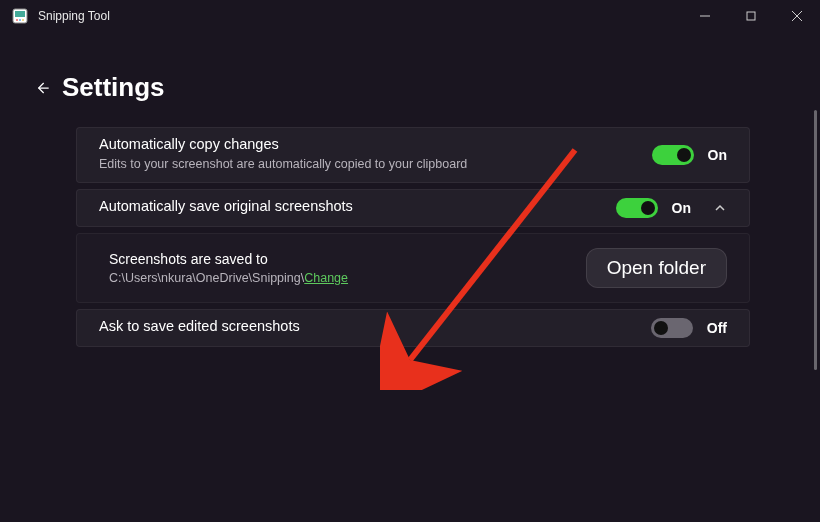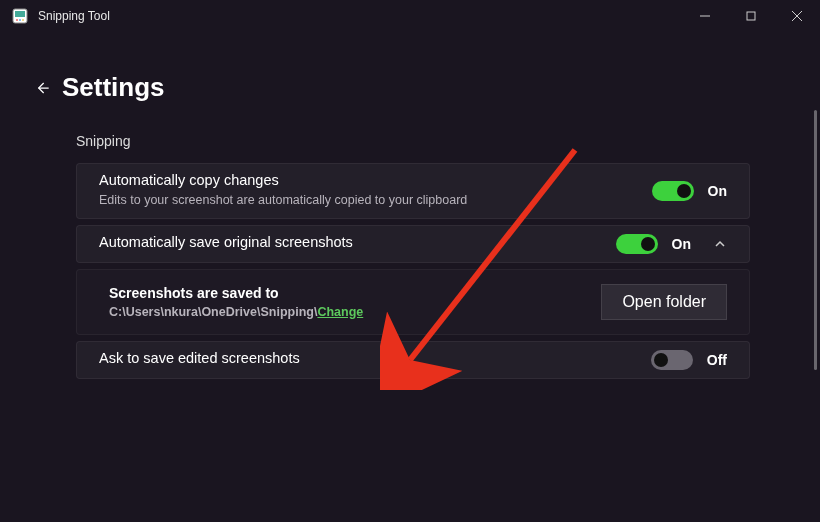--- a/index.html
+++ b/index.html
@@ -64,30 +64,30 @@
 .chevron { width:14px; height:14px; color:#ccc; margin-left: 8px; }
 
 .subcard {
   background: rgba(255,255,255,0.02);
   border: 1px solid rgba(255,255,255,0.05);
   border-radius:4px;
   padding: 14px 22px 14px 32px;
   margin-bottom:6px;
   display:flex; align-items:center;
 }
-.subcard .texts { flex:1;font-weight:bold; }
+.subcard .texts { flex:1; }
 .subcard .card-title { font-size:14px; margin-bottom:4px; }
 .subcard .path-line { font-size:12.5px; color:#b8b4bc; }
 .change-link { color:#5dc95d; text-decoration: underline; }
 .open-btn {
   background: rgba(255,255,255,0.08);
   border: 1px solid rgba(255,255,255,0.1);
-  border-radius:0;
+  border-radius:12px;
   padding: 8px 20px;
-  font-size:16px;
+  font-size:19px;
   color:#fff;
 }
 .scrollbar {
   position:absolute; right:3px; top:110px; width:3px; height:260px;
   background: rgba(255,255,255,0.35); border-radius:2px;
 }
 .arrow-overlay {
   position:absolute; pointer-events:none;
   left: 380px; top: 130px;
 }
@@ -130,21 +130,20 @@
   <div class="back-btn">
     <svg viewBox="0 0 24 24" width="20" height="20">
         <path d="M14 6l-6 6 6 6" fill="none" stroke="currentColor" stroke-width="1.5"></path>
         <line x1="8" y1="12" x2="20" y2="12" stroke="currentColor" stroke-width="1.5"></line>
       </svg>
   </div>
   <div class="page-title">Settings</div>
 </div>
 
 <div class="content">
-  <div class="section-label">Snipping</div>
 
   <div class="card">
     <div class="texts">
       <div class="card-title">Automatically copy changes</div>
       <div class="card-sub">Edits to your screenshot are automatically copied to your clipboard</div>
     </div>
     <div class="right">
       <div class="toggle on">
           <div class="knob"></div>
         </div>

